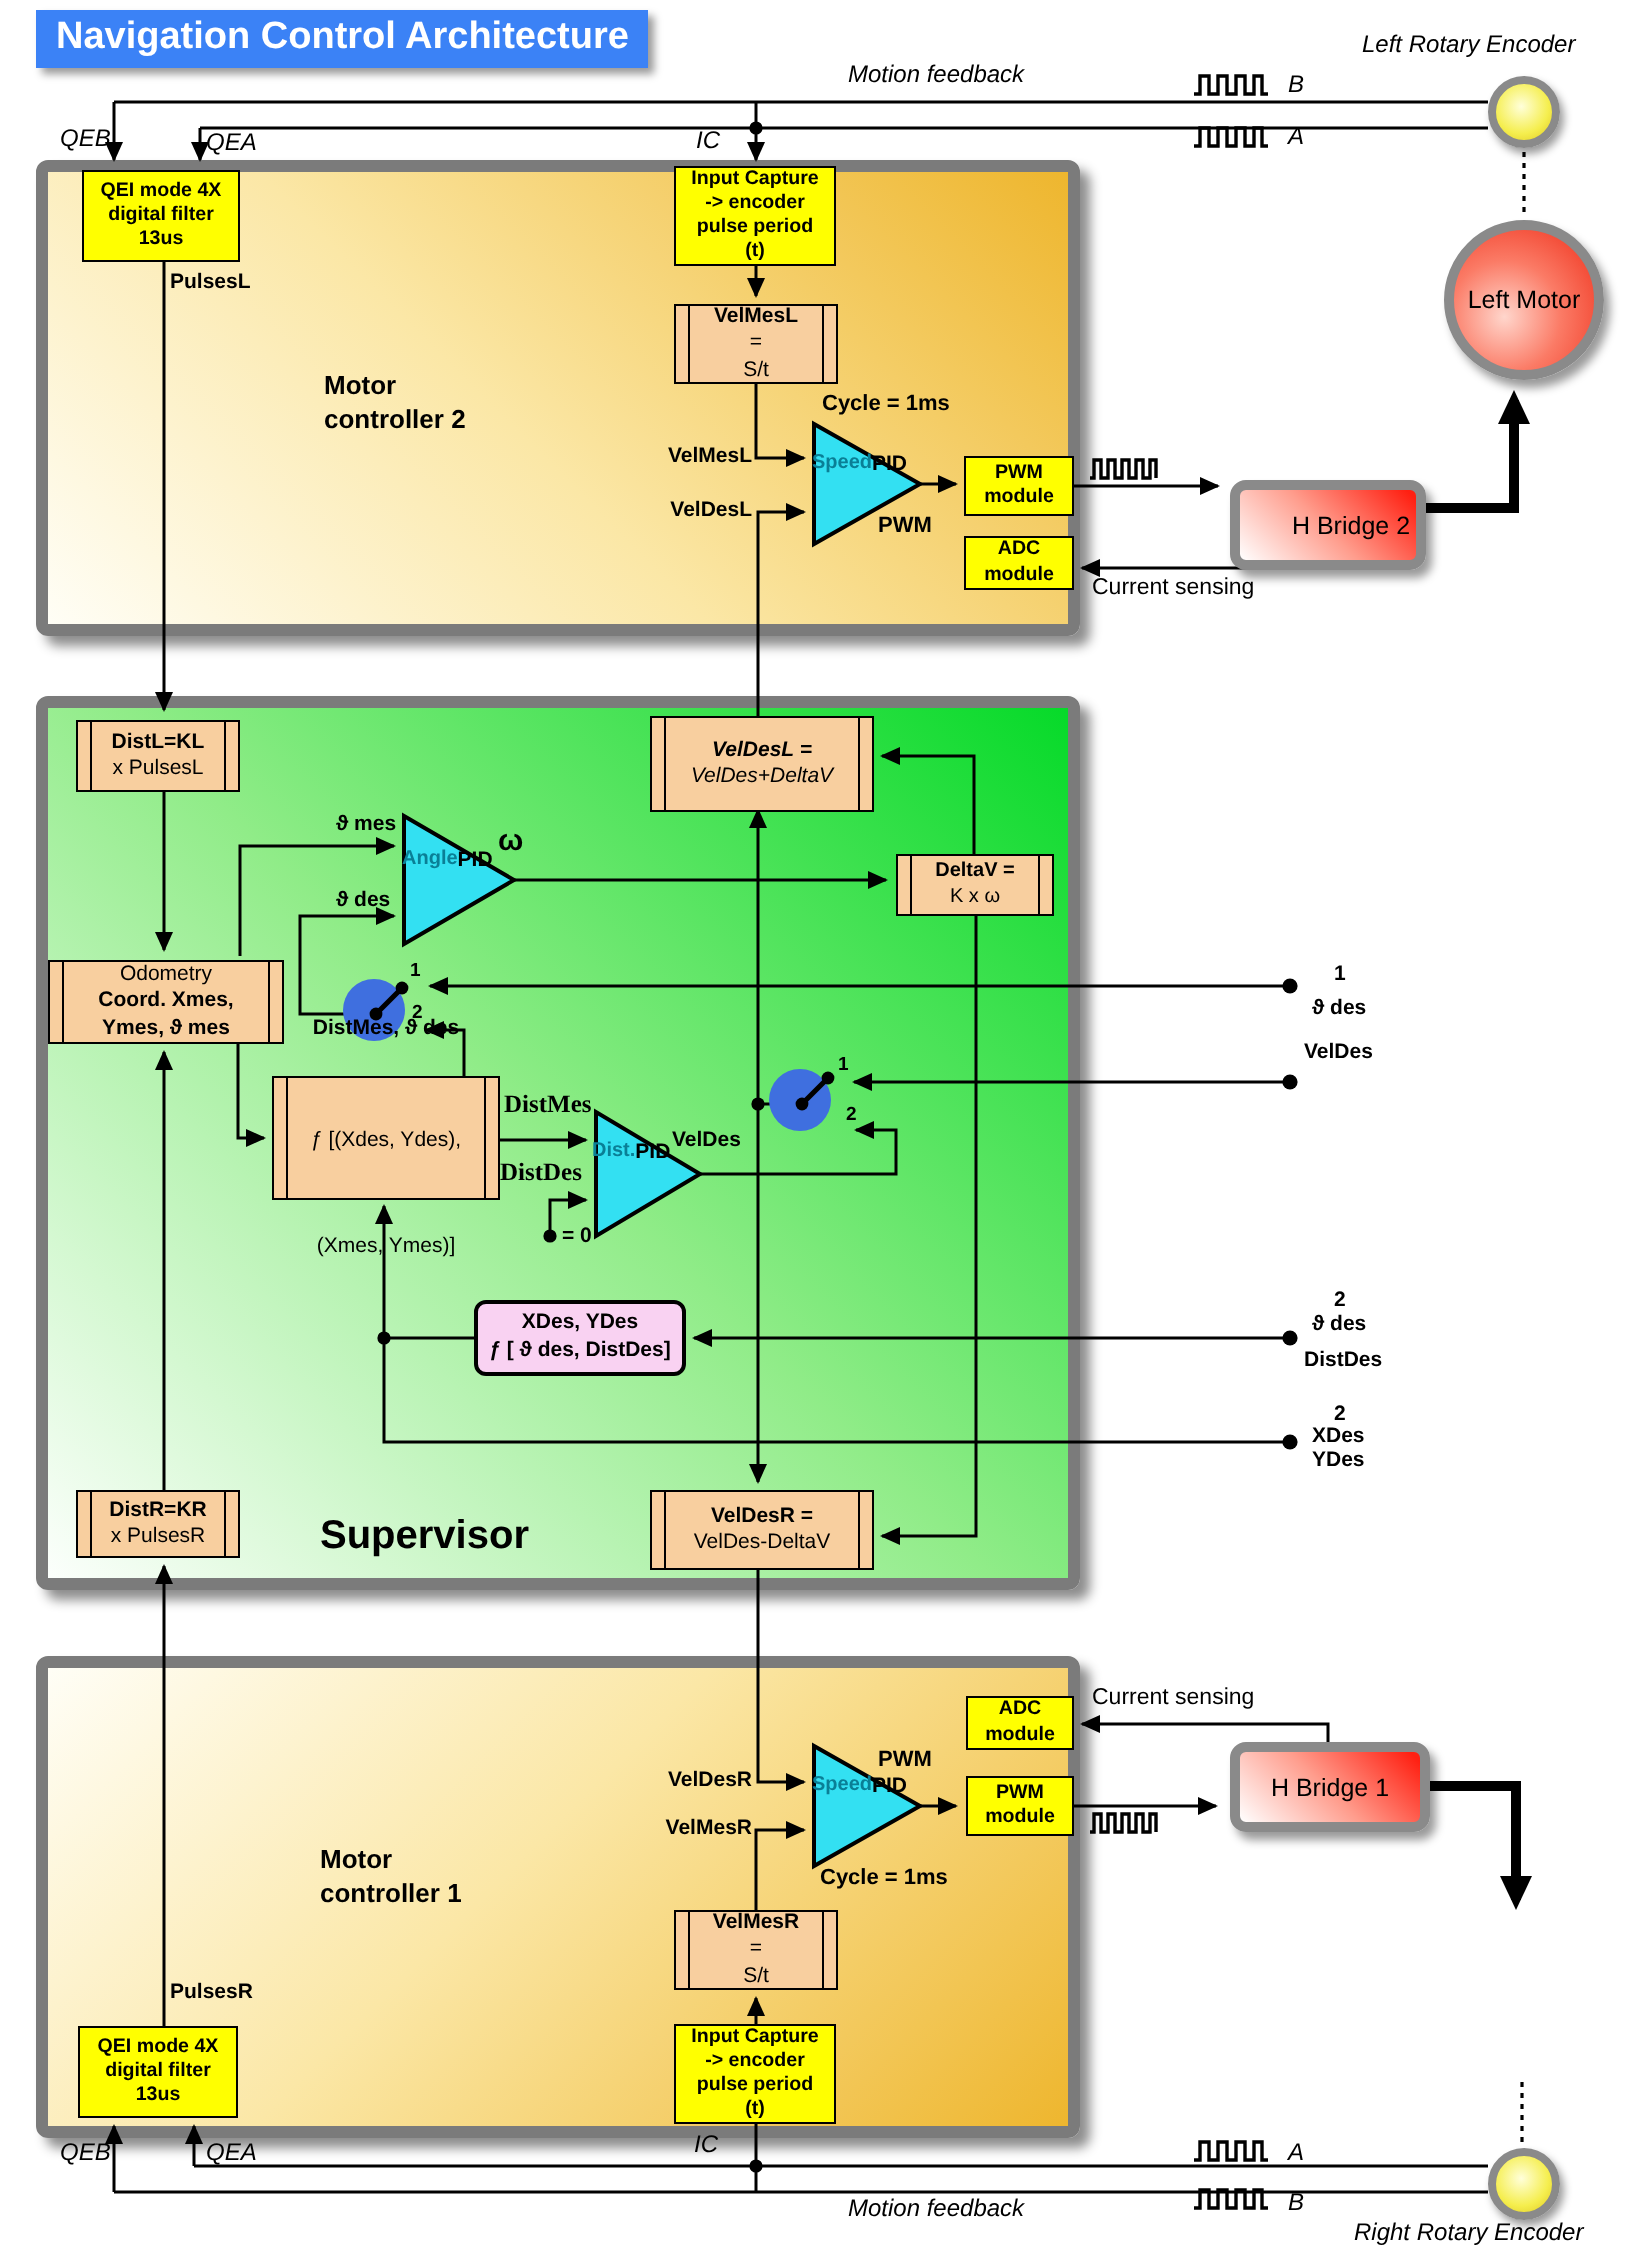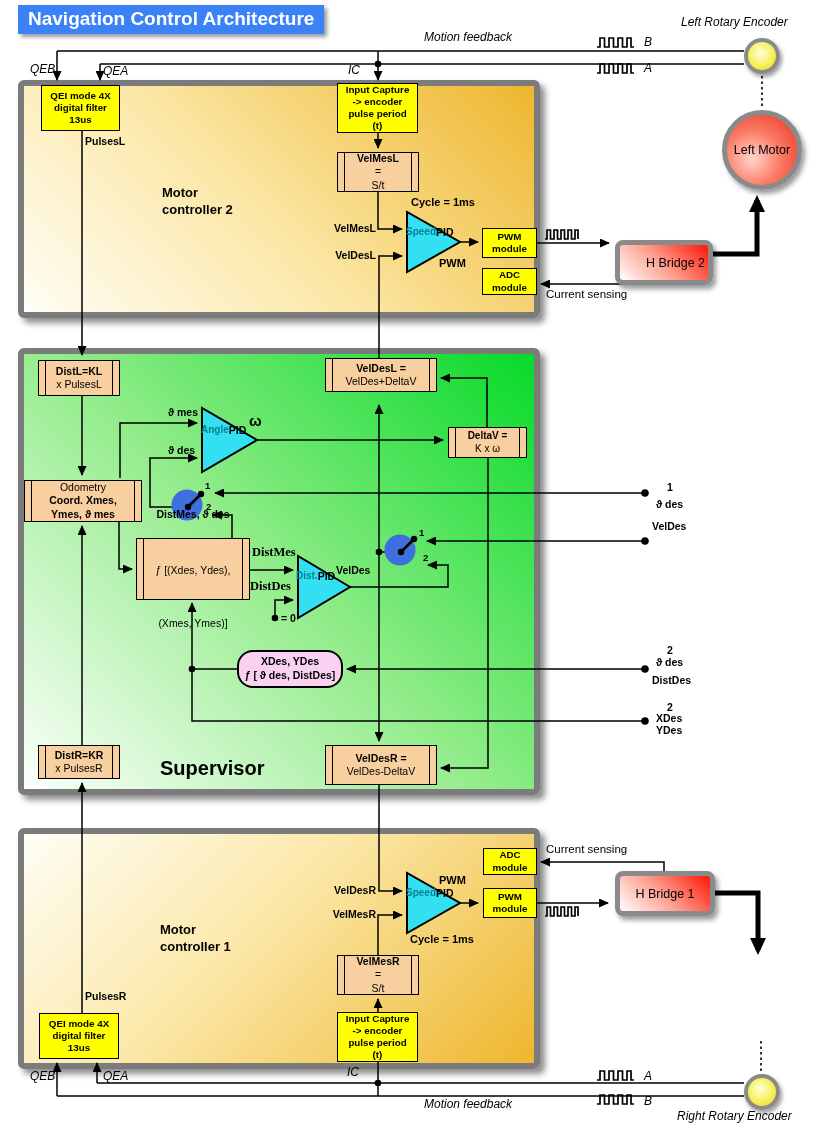--- a/index.html
+++ b/index.html
@@ -22,21 +22,21 @@
   #wires .lever{stroke:#000;stroke-width:2.6px;}
   
   .yb{position:absolute;box-sizing:border-box;background:#ffff00;border:1.7px solid #000;
       display:flex;align-items:center;justify-content:center;text-align:center;
       font:700 9.8px/1.25 "Liberation Sans",sans-serif;white-space:pre-line;z-index:3;}
   .reg{position:absolute;box-sizing:border-box;background:#f8cf9f;border:1.7px solid #000;
       display:flex;flex-direction:column;align-items:center;justify-content:center;text-align:center;
       font:400 10.5px/1.25 "Liberation Sans",sans-serif;z-index:3;}
   .reg:before,.reg:after{content:"";position:absolute;top:0;bottom:0;width:0;border-left:1.7px solid #000;}
   .reg:before{left:6px;} .reg:after{right:6px;}
-  .pink{position:absolute;box-sizing:border-box;background:#f9d2f2;border:2px solid #000;border-radius:16px;
+  .pink{position:absolute;box-sizing:border-box;background:#f9d2f2;border:2px solid #000;border-radius:6px;
       display:flex;flex-direction:column;align-items:center;justify-content:center;text-align:center;
       font:700 10.5px/1.3 "Liberation Sans",sans-serif;z-index:3;}
   .hb{position:absolute;box-sizing:border-box;border:5px solid #8a8a8a;border-radius:8px;
       background:linear-gradient(45deg,#ffffff 0%,#ff9d8d 48%,#ff2012 96%);
       box-shadow:3px 4px 5px rgba(0,0,0,.4);display:flex;align-items:center;justify-content:center;
       font:400 12.5px "Liberation Sans",sans-serif;z-index:3;}
   .motor{position:absolute;box-sizing:border-box;width:80px;height:80px;border-radius:50%;
       border:5px solid #8a8a8a;background:radial-gradient(circle at 36% 62%,#ffd6cc 0%,#fb7b66 45%,#ee2d18 100%);
       box-shadow:3px 4px 5px rgba(0,0,0,.4);display:flex;align-items:center;justify-content:center;
       font:400 12.5px "Liberation Sans",sans-serif;z-index:3;}
@@ -223,21 +223,21 @@
   <div class="L" style="left:168px;top:444px;">ϑ des</div>
   <div class="tritxt" style="left:201px;top:424px;width:42px;">
     <span class="w1">Angle</span>
     <span class="w2">PID</span>
   </div>
   <div class="L om" style="left:249px;top:412px;">ω</div>
   <div class="reg" style="left:448px;top:427px;width:79px;height:31px;font-size:10px;">
     <span class="b">DeltaV =</span>
     <span>K x ω</span>
   </div>
-  <div class="reg" style="left:325px;top:358px;width:112px;height:34px;">
+  <div class="reg" style="left:325px;top:358px;width:112px;height:48px;font-style:italic;">
     <span class="b">VelDesL =</span>
     <span>VelDes+DeltaV</span>
   </div>
   <div class="reg" style="left:325px;top:745px;width:112px;height:40px;">
     <span class="b">VelDesR =</span>
     <span>VelDes-DeltaV</span>
   </div>
   <div class="reg" style="left:38px;top:745px;width:82px;height:34px;">
     <span class="b">DistR=KR</span>
     <span>x PulsesR</span>

